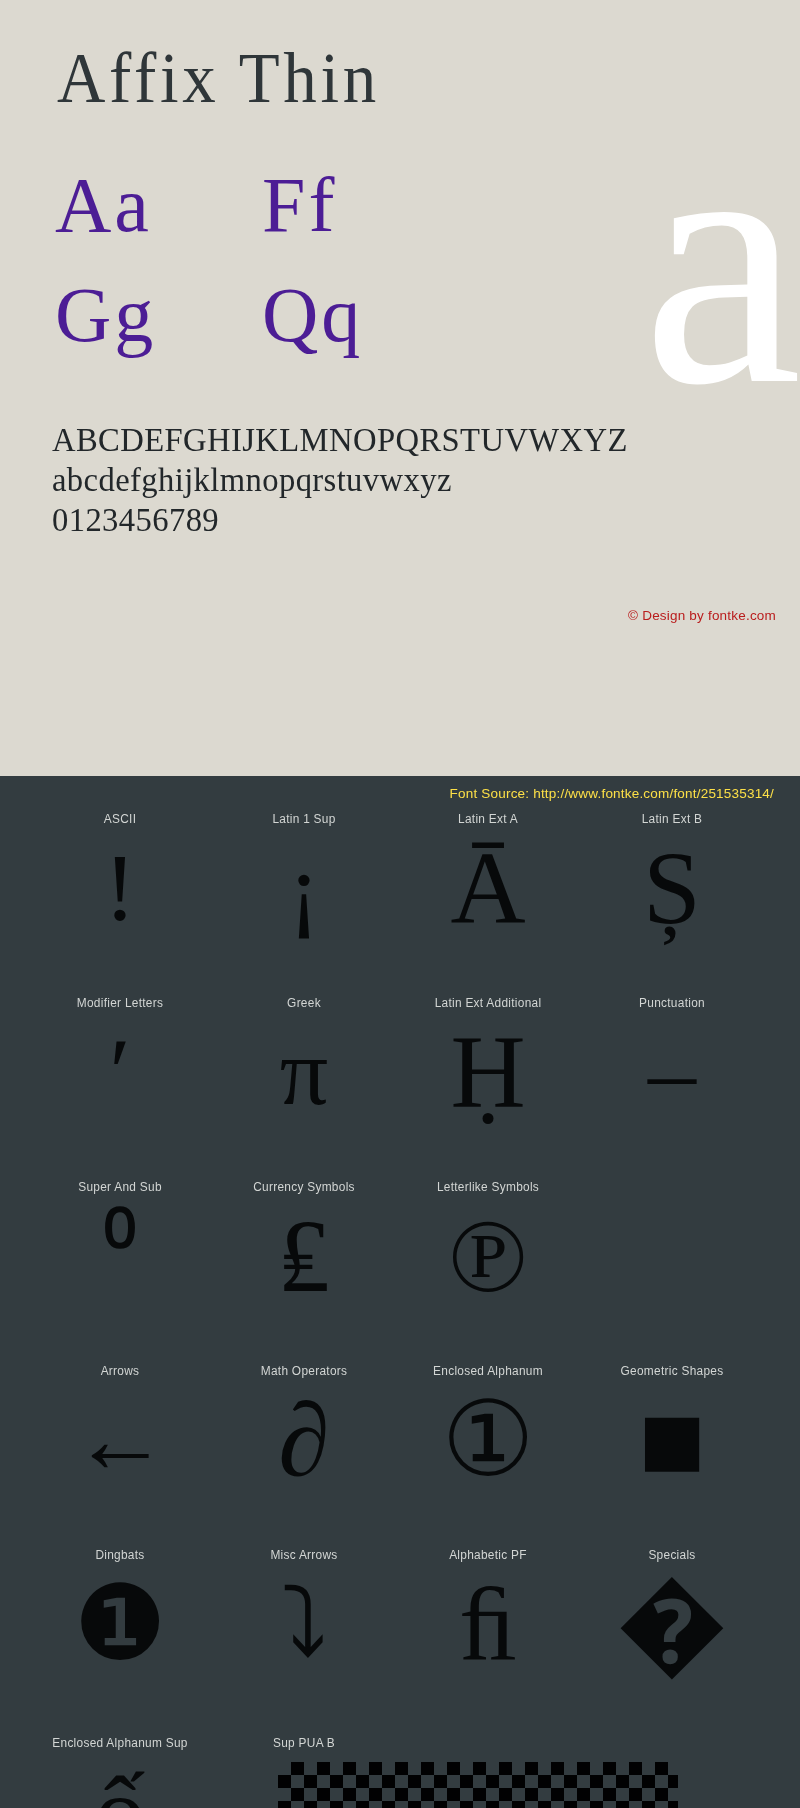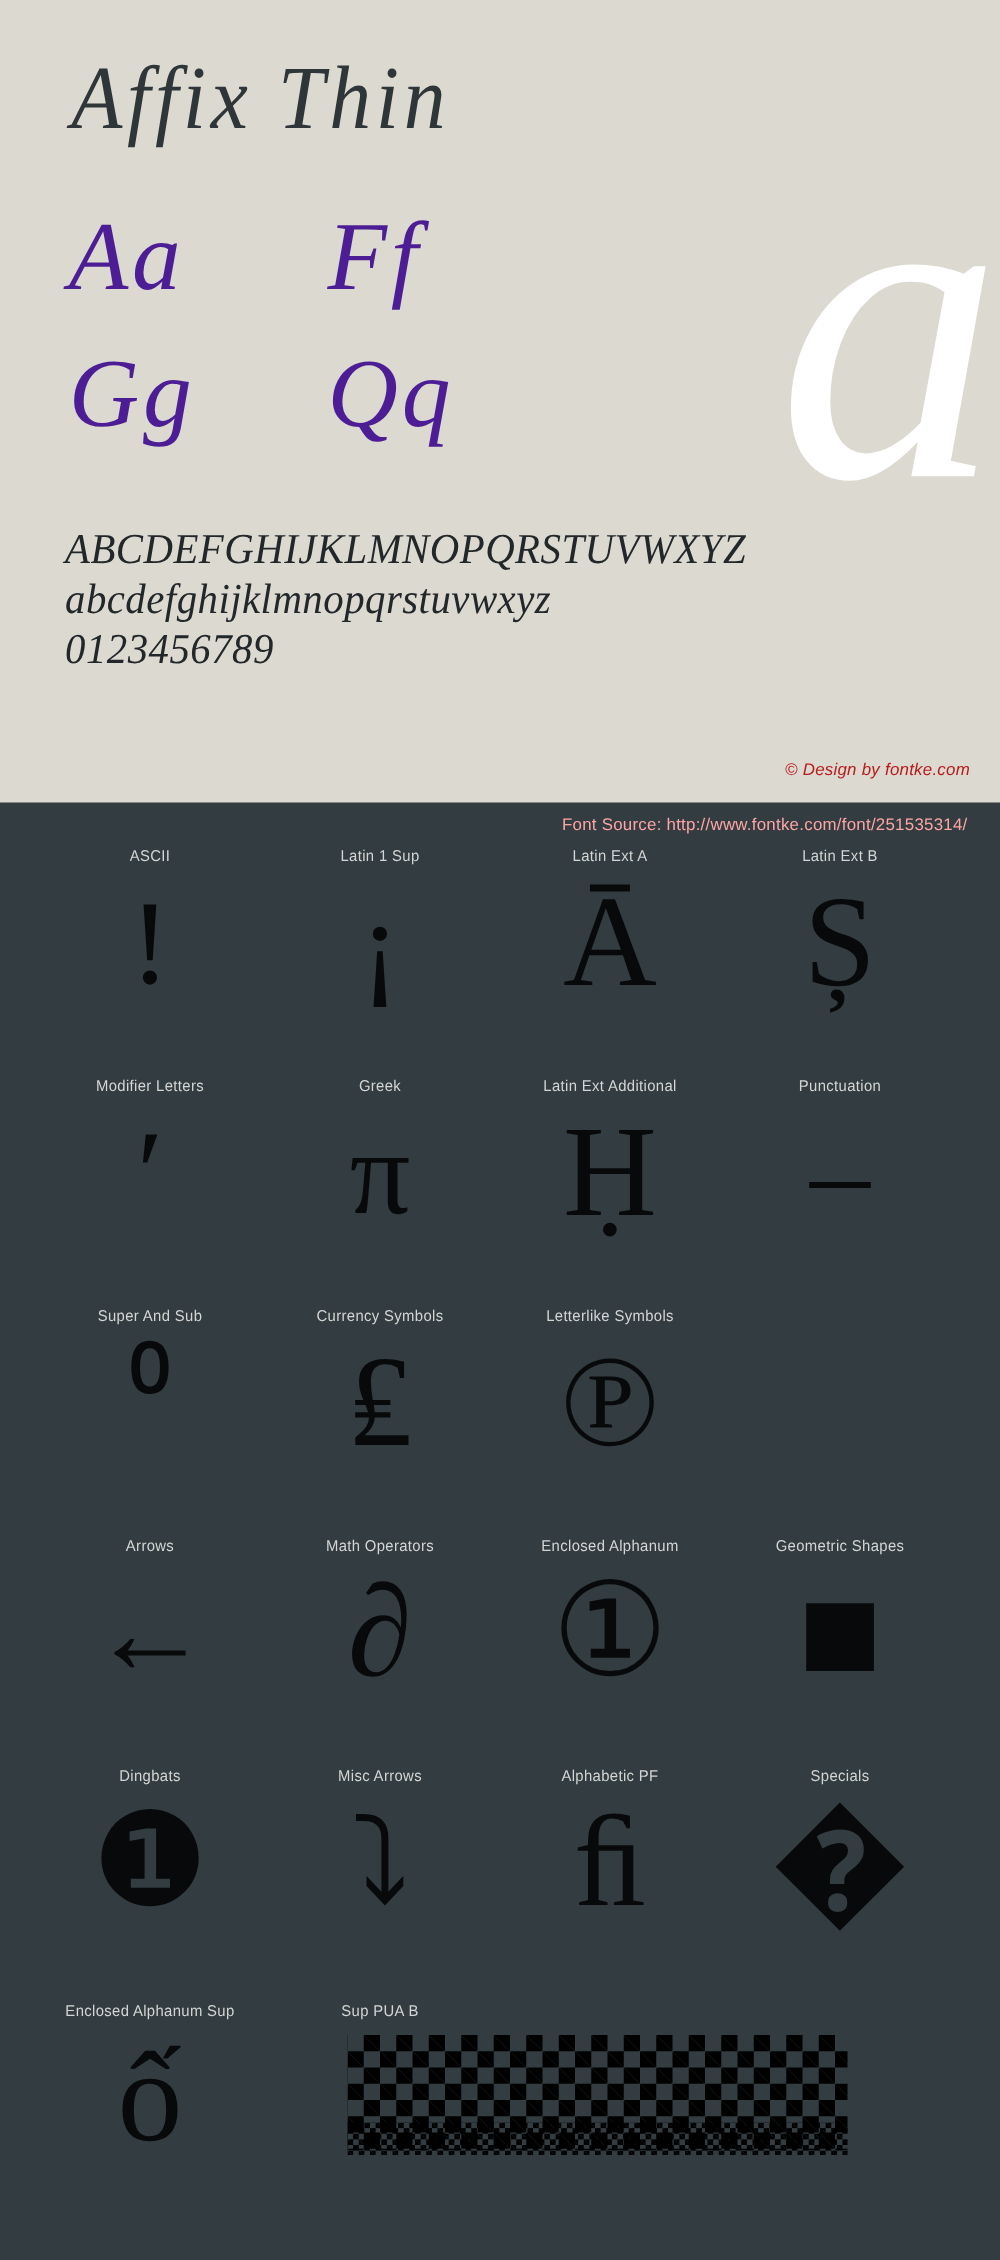--- a/index.html
+++ b/index.html
@@ -9,24 +9,23 @@
     height: 1808px;
     font-family: "Liberation Sans", sans-serif;
     background: #dcd9d0;
     overflow: hidden;
   }
 
   
   #specimen-top {
     position: relative;
     width: 800px;
-    height: 642px;
+    height: 776px;
     background: #dcd9d0;
     overflow: hidden;
-    font-style: italic;
   }
 
   #font-title {
     position: absolute;
     left: 57px;
     top: 42px;
     font-family: "Liberation Serif", serif;
     font-weight: 400;
     font-size: 72px;
     letter-spacing: 4px;
@@ -108,21 +107,21 @@
     height: 1166px;
     background: #333c40;
     overflow: hidden;
   }
 
   #font-source-line {
     position: absolute;
     right: 26px;
     top: 10px;
     font-size: 13.5px;
-    color: #fca5a5;
+    color: #fde047;
     letter-spacing: 0.2px;
   }
 
   #unicode-grid {
     position: absolute;
     left: 0;
     top: 36px;
     width: 800px;
   }
 

